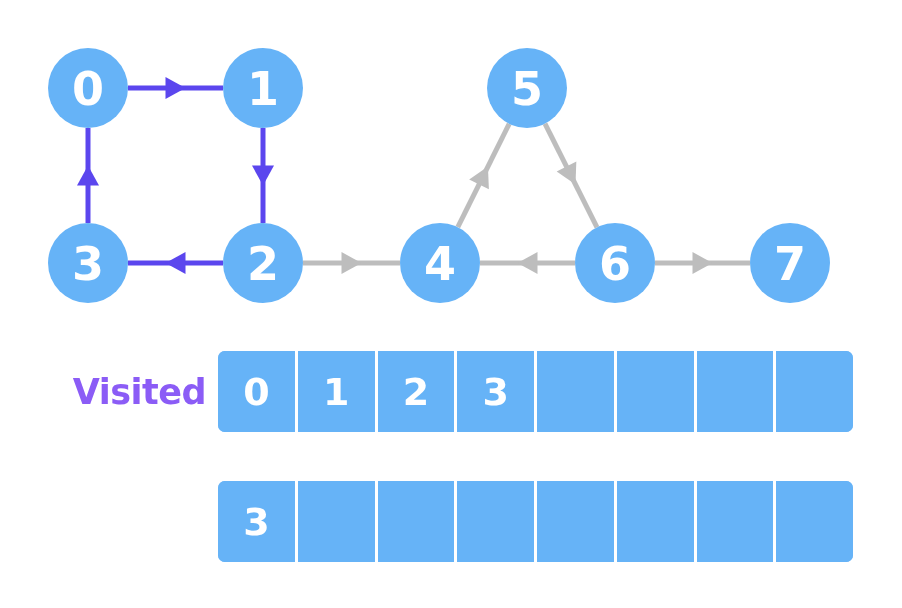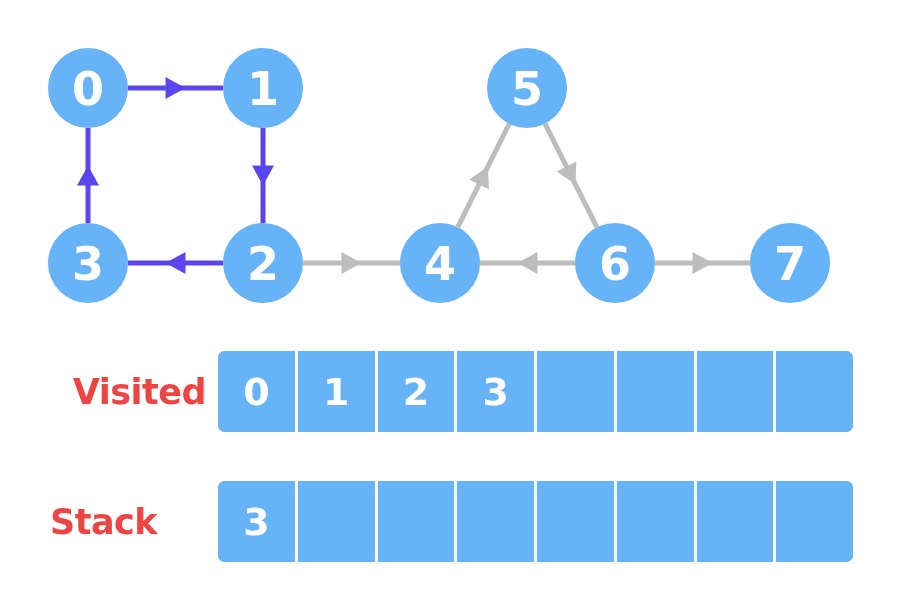--- a/index.html
+++ b/index.html
@@ -48,21 +48,21 @@
   }
   #visited-row { top: 351px; }
   #stack-row   { top: 481px; }
 
   .array-label {
     position: absolute;
     left: 40px;
     width: 166px;
     font-size: 35px;
     font-weight: bold;
-    color: #ef4444;
+    color: #8b5cf6;
     line-height: 82px;
     white-space: nowrap;
     letter-spacing: -0.5px;
   }
   #visited-label { text-align: right; }
   #stack-label   { text-align: left; left: 50px; }
 
   .array-cells {
     position: absolute;
     left: 218px;
@@ -143,21 +143,20 @@
         <div class="array-cell">2</div>
         <div class="array-cell">3</div>
         <div class="array-cell"></div>
         <div class="array-cell"></div>
         <div class="array-cell"></div>
         <div class="array-cell"></div>
       </div>
   </div>
 
   <div class="array-row" id="stack-row">
-    <div class="array-label" id="stack-label">Stack</div>
     <div class="array-cells" id="stack-cells">
         <div class="array-cell">3</div>
         <div class="array-cell"></div>
         <div class="array-cell"></div>
         <div class="array-cell"></div>
         <div class="array-cell"></div>
         <div class="array-cell"></div>
         <div class="array-cell"></div>
         <div class="array-cell"></div>
       </div>

